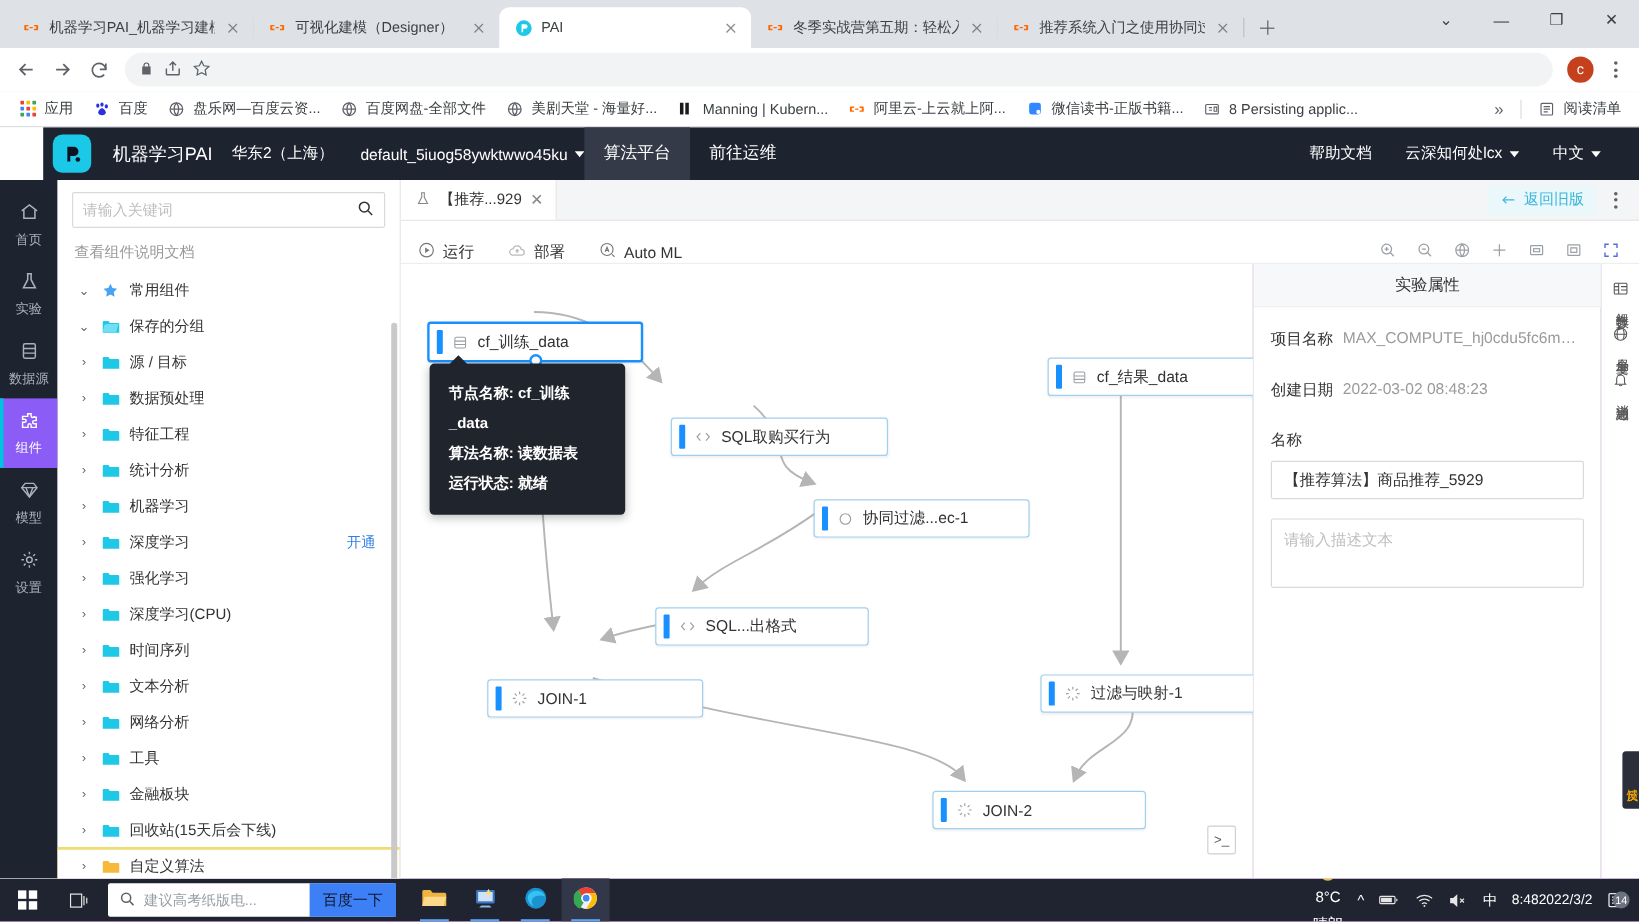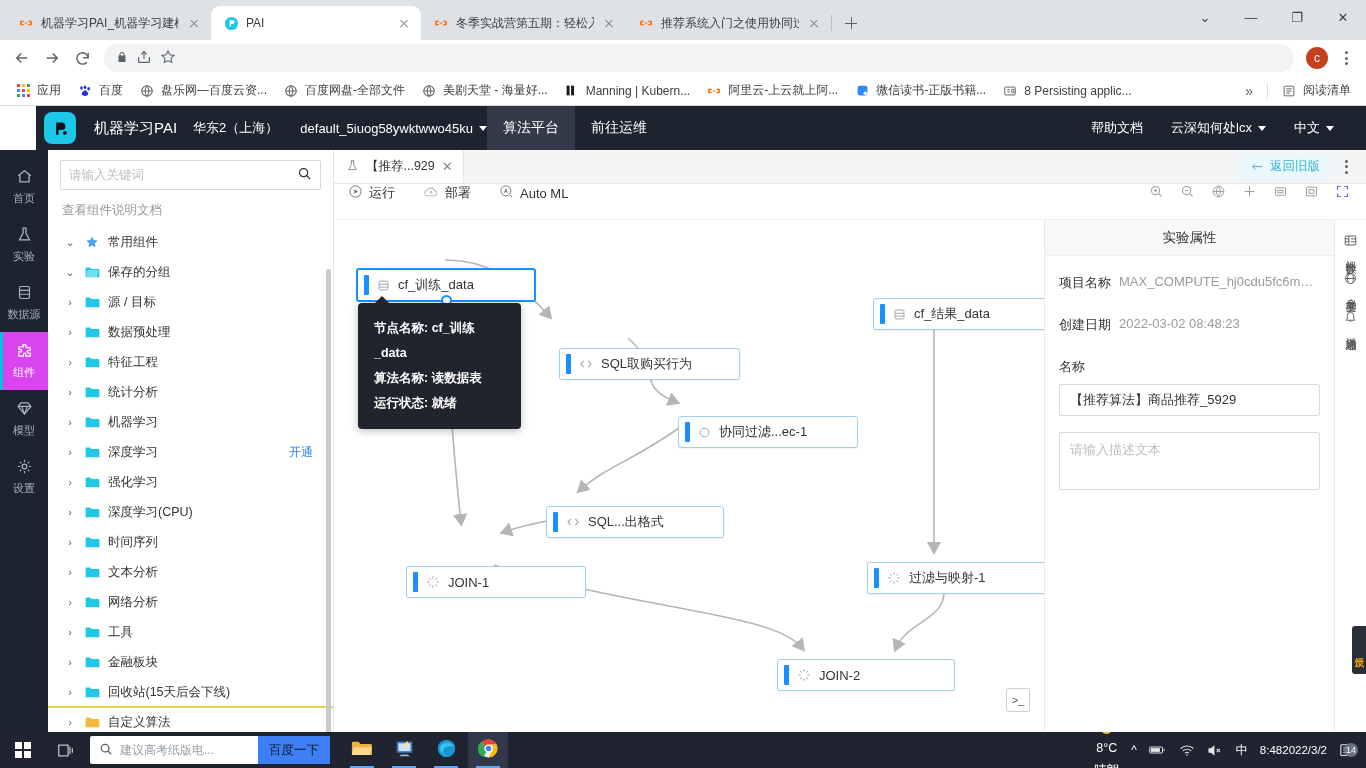--- a/index.html
+++ b/index.html
@@ -81,21 +81,21 @@
   .navtab.sel { background:#343a47; }
   .nav-right { margin-left:auto; display:flex; align-items:center; gap:0; padding-right:18px; }
   .nav-right > div { padding:0 14px; font-size:13px; display:flex; align-items:center; gap:6px; }
   .caret { border-left:4px solid transparent; border-right:4px solid transparent; border-top:5px solid currentColor; display:inline-block; }
 
   .body-row { display:flex; height:582px; }
 
   
   .rail { width:48px; background:#1e2330; color:#aab1bd; flex:0 0 48px; padding-top:8px; }
   .rail-item { height:58px; display:flex; flex-direction:column; align-items:center; justify-content:center; gap:3px; font-size:11px; position:relative; }
-  .rail-item.sel { background:#d946ef; color:#fff; }
+  .rail-item.sel { background:#8b5cf6; color:#fff; }
   .rail-item.sel:before { content:""; position:absolute; left:0; top:0; bottom:0; width:3px; background:#00c1de; }
   .rail-ico { font-size:16px; line-height:1; }
 
   
   .comppanel { width:286px; flex:0 0 286px; background:#fff; border-right:1px solid #e6e6e6; display:flex; flex-direction:column; position:relative; }
   .searchwrap { padding:10px 12px 8px 12px; }
   .searchbox { height:30px; border:1px solid #d9d9d9; border-radius:2px; display:flex; align-items:center; padding:0 8px; gap:6px; }
   .searchbox input { border:0; outline:0; flex:1; font-size:12.5px; color:#333; font-family:inherit; background:transparent; }
   .searchbox input::placeholder { color:#bfbfbf; }
   .doclink { font-size:12.5px; color:#999; padding:4px 14px 8px 14px; }
@@ -110,21 +110,21 @@
   .panel-handle { position:absolute; right:-4px; top:262px; width:8px; height:40px; }
 
   
   .main { flex:1; display:flex; flex-direction:column; background:#a21caf; min-width:0; }
   .exp-tabbar { height:34px; background:#f4f5f7; display:flex; align-items:stretch; border-bottom:1px solid #e6e6e6; }
   .exp-tab { background:#fff; display:flex; align-items:center; gap:7px; padding:0 10px 0 12px; font-size:12.5px; color:#333; border-right:1px solid #e6e6e6;}
   .exp-tab .x { font-size:13px; color:#888; }
   .exp-right { margin-left:auto; display:flex; align-items:center; gap:4px; padding-right:8px; }
   .oldver { display:flex; align-items:center; gap:6px; background:#eaf7fb; color:#38b6d9; font-size:12.5px; border-radius:3px; padding:4px 10px; }
 
-  .canvasbar { height:36px; background:#fff; display:flex; align-items:flex-start; border-bottom:1px solid #eee; }
+  .canvasbar { height:36px; background:#fff; display:flex; align-items:flex-end; border-bottom:1px solid #eee; }
   .cbtn { display:flex; align-items:center; gap:6px; padding:0 14px; font-size:13px; color:#333; }
   .cbtn .gi { color:#999; font-size:14px; }
   .zoomtools { margin-left:auto; display:flex; align-items:center; gap:16px; padding-right:16px; color:#9aa0a6; font-size:14px; }
 
   .canvas-area { flex:1; display:flex; min-height:0; }
   .canvas { flex:1; position:relative; background:#fff; overflow:hidden; min-width:0; }
 
   .node {
     position:absolute; height:32px; background:#fff; border:1px solid #9fd0ee; border-radius:3px;
     display:flex; align-items:center; gap:8px; padding-left:0; font-size:13px; color:#333;
@@ -208,20 +208,29 @@
     <div class="tab inactive" style="width:205px">
       <span class="tab-fav">
         <svg width="14" height="14" viewBox="0 0 16 16">
             <path d="M2 5.5h3.4v1.3H3.3v2.4h2.1v1.3H2a.6.6 0 0 1-.6-.6V6.1A.6.6 0 0 1 2 5.5zm12 0h-3.4v1.3h2.1v2.4h-2.1v1.3H14a.6.6 0 0 0 .6-.6V6.1a.6.6 0 0 0-.6-.6zM6.4 7.4h3.2v1.2H6.4z" fill="#ff6a00"></path>
           </svg>
       </span>
       <span class="tab-title">机器学习PAI_机器学习建模</span>
       <span class="tab-close"></span>
     </div>
 
+    <div class="tab inactive" style="width:205px">
+      <span class="tab-fav">
+        <svg width="14" height="14" viewBox="0 0 16 16">
+            <path d="M2 5.5h3.4v1.3H3.3v2.4h2.1v1.3H2a.6.6 0 0 1-.6-.6V6.1A.6.6 0 0 1 2 5.5zm12 0h-3.4v1.3h2.1v2.4h-2.1v1.3H14a.6.6 0 0 0 .6-.6V6.1a.6.6 0 0 0-.6-.6zM6.4 7.4h3.2v1.2H6.4z" fill="#ff6a00"></path>
+          </svg>
+      </span>
+      <span class="tab-title">可视化建模（Designer）</span>
+      <span class="tab-close"></span>
+    </div>
 
     <div class="tab active" style="width:210px">
       <span class="tab-fav">
         <svg width="15" height="15" viewBox="0 0 16 16">
             <circle cx="8" cy="8" r="7" fill="#1ec8e6"></circle>
             <path d="M6 4.5h3.2c1.3 0 2.1.8 2.1 2s-.8 2-2.1 2H7.4v3H6z" fill="#fff"></path>
           </svg>
       </span>
       <span class="tab-title">PAI</span>
       <span class="tab-close"></span>

